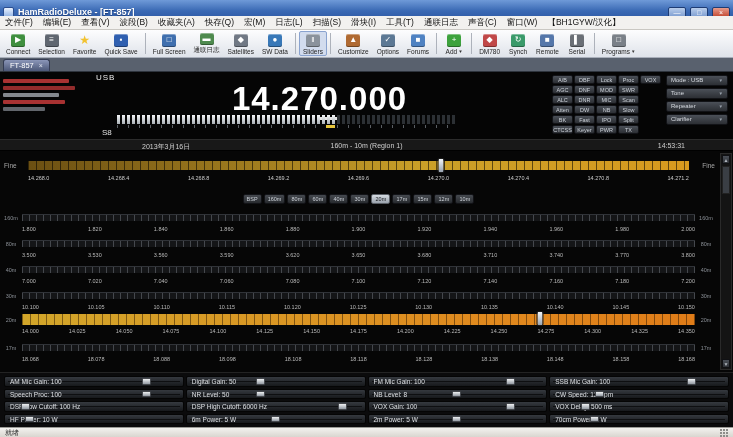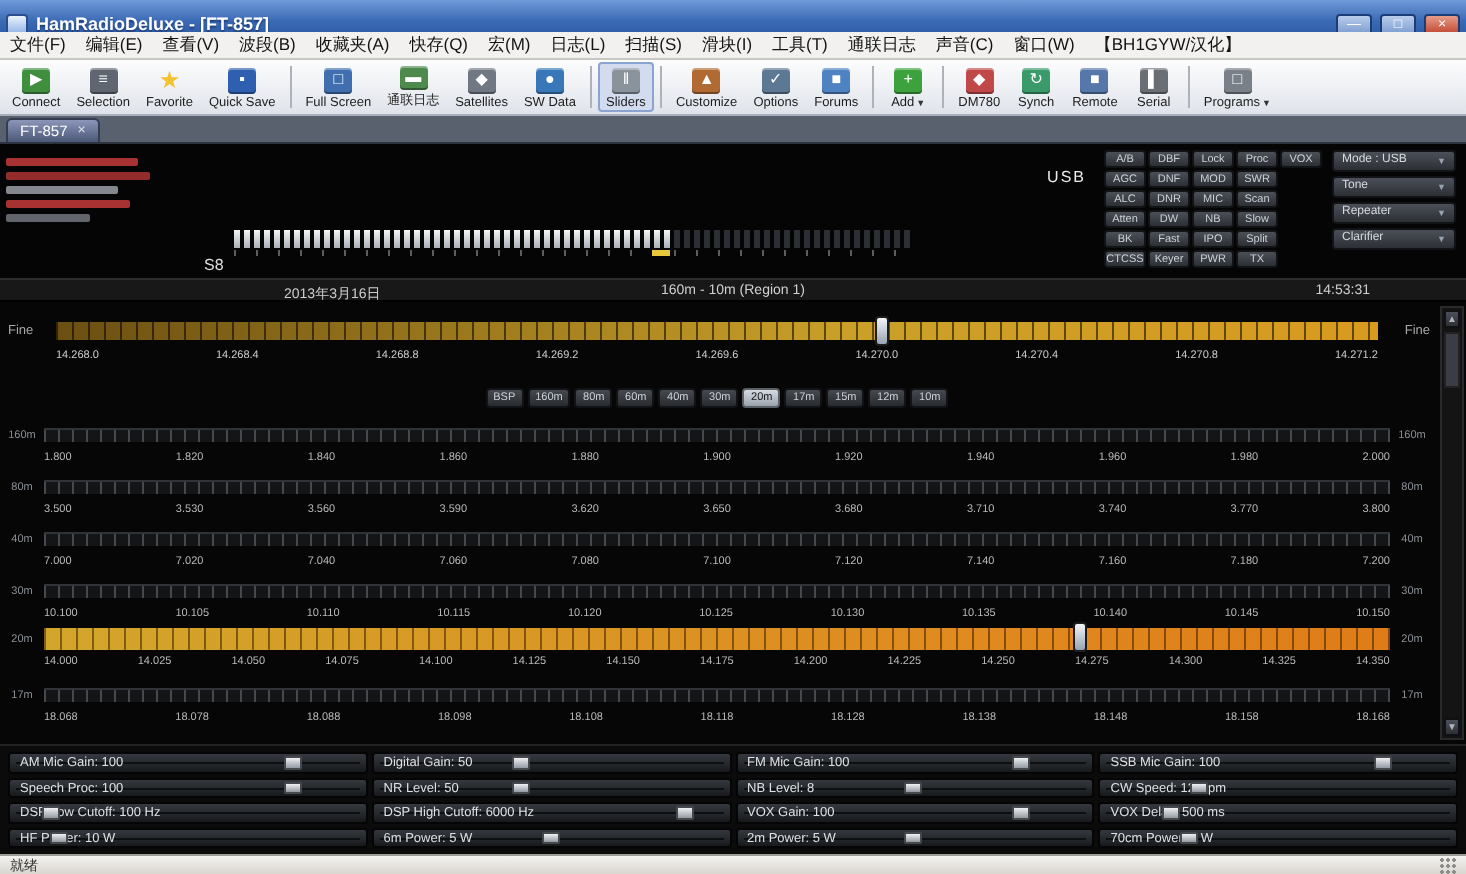--- a/index.html
+++ b/index.html
@@ -40,21 +40,21 @@
     border-bottom:1px solid #2e343d;display:flex;align-items:flex-end;padding:1px 0 0 3px;}
   .tab{height:12px;display:flex;align-items:center;gap:5px;padding:0 6px;color:#fff;font-size:7.5px;
     background:linear-gradient(#8b96b8,#4c5878);border:1px solid #343c52;border-bottom:none;border-radius:3px 3px 0 0;}
   .tab-close{font-size:7px;color:#e0e4ee;line-height:1;}
 
   
   #display{position:absolute;top:72px;left:0;right:0;height:67px;background:#050505;}
   #swl-lines{position:absolute;left:3px;top:4px;width:92px;}
   #swl-lines .ln{height:4px;margin:3px 0;border-radius:1px;}
   #freq-wrap{position:absolute;left:96px;right:190px;top:0;height:100%;}
-  #mode-label{text-align:right;font-size:8px;color:#ececec;letter-spacing:1px;margin-top:12px;}
+  #mode-label{text-align:left;font-size:8px;color:#ececec;letter-spacing:1px;margin-top:1px;}
   #freq{text-align:center;font-size:33px;line-height:34px;color:#fff;font-weight:bold;letter-spacing:1px;}
   #freq .cursor{border-bottom:3px solid #e6e6e6;}
   #smeter{position:absolute;left:6px;bottom:2px;display:flex;align-items:flex-start;gap:5px;}
   #smeter-label{font-size:8px;color:#e0e0e0;margin-top:13px;}
   .meter-col{position:relative;}
   #segs{display:flex;gap:2px;}
   .seg{width:3px;height:9px;background:#2c3034;}
   .seg.lit{background:linear-gradient(#f4f6f8,#aab0b6);}
   #meter-ticks{position:relative;margin-top:1px;height:3px;
     background-image:repeating-linear-gradient(90deg,#5a5e63 0 1px,transparent 1px 11px);}
@@ -330,20 +330,21 @@
     <div id="swl-lines">
       <div class="ln" style="width:66px;background:#a83232"></div>
       <div class="ln" style="width:72px;background:#932c2c"></div>
       <div class="ln" style="width:56px;background:#84888e"></div>
       <div class="ln" style="width:62px;background:#a83232"></div>
       <div class="ln" style="width:42px;background:#62666c"></div>
     </div>
 
     <div id="freq-wrap">
       <div id="mode-label">USB</div>
+      <div id="freq"><span>14.27</span><span class="cursor">0</span><span>.000</span></div>
       <div id="smeter">
         <span id="smeter-label">S8</span>
         <div class="meter-col">
           <div id="segs">
               <div class="seg lit"></div>
               <div class="seg lit"></div>
               <div class="seg lit"></div>
               <div class="seg lit"></div>
               <div class="seg lit"></div>
               <div class="seg lit"></div>

